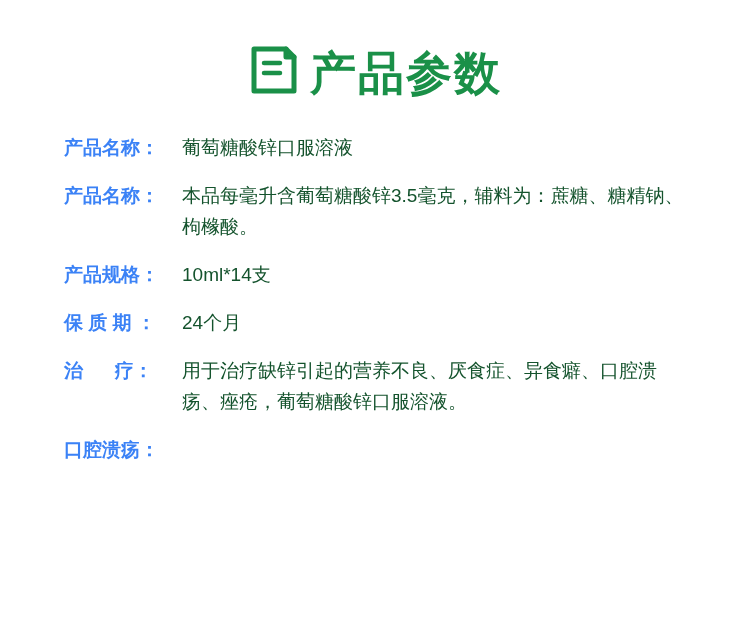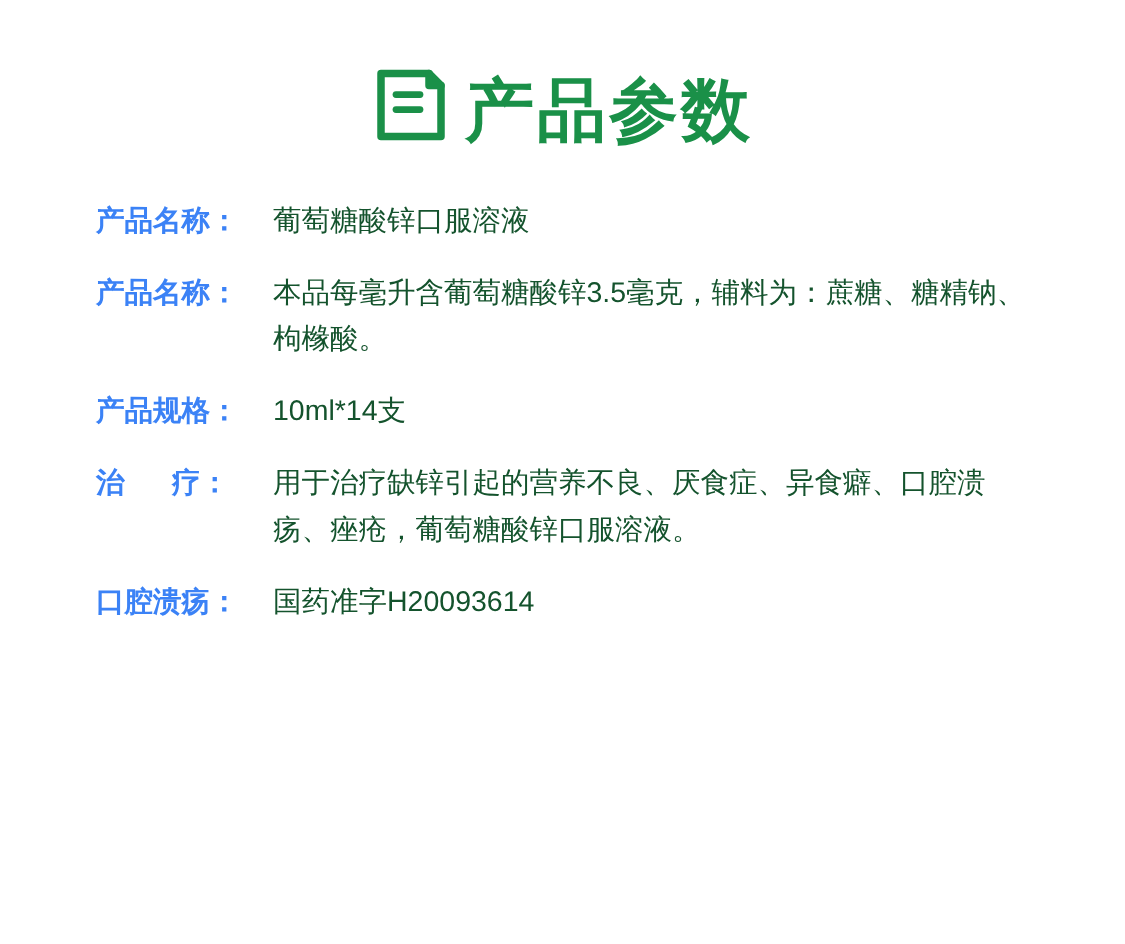--- a/index.html
+++ b/index.html
@@ -107,25 +107,28 @@
     <div class="spec-row">
       <div class="spec-label">产品名称：</div>
       <div class="spec-value">本品每毫升含葡萄糖酸锌3.5毫克，辅料为：蔗糖、糖精钠、枸橼酸。</div>
     </div>
 
     <div class="spec-row">
       <div class="spec-label">产品规格：</div>
       <div class="spec-value">10ml*14支</div>
     </div>
 
+    <div class="spec-row">
+      <div class="spec-label">保 质 期 ：</div>
+      <div class="spec-value">24个月</div>
+    </div>
 
     <div class="spec-row">
       <div class="spec-label">治      疗：</div>
       <div class="spec-value">用于治疗缺锌引起的营养不良、厌食症、异食癖、口腔溃疡、痤疮，葡萄糖酸锌口服溶液。</div>
     </div>
 
     <div class="spec-row">
       <div class="spec-label">口腔溃疡：</div>
-      <div class="spec-value">国药准字H20093614</div>
     </div>
 
   </div>
 </div>
 
 </body></html>

